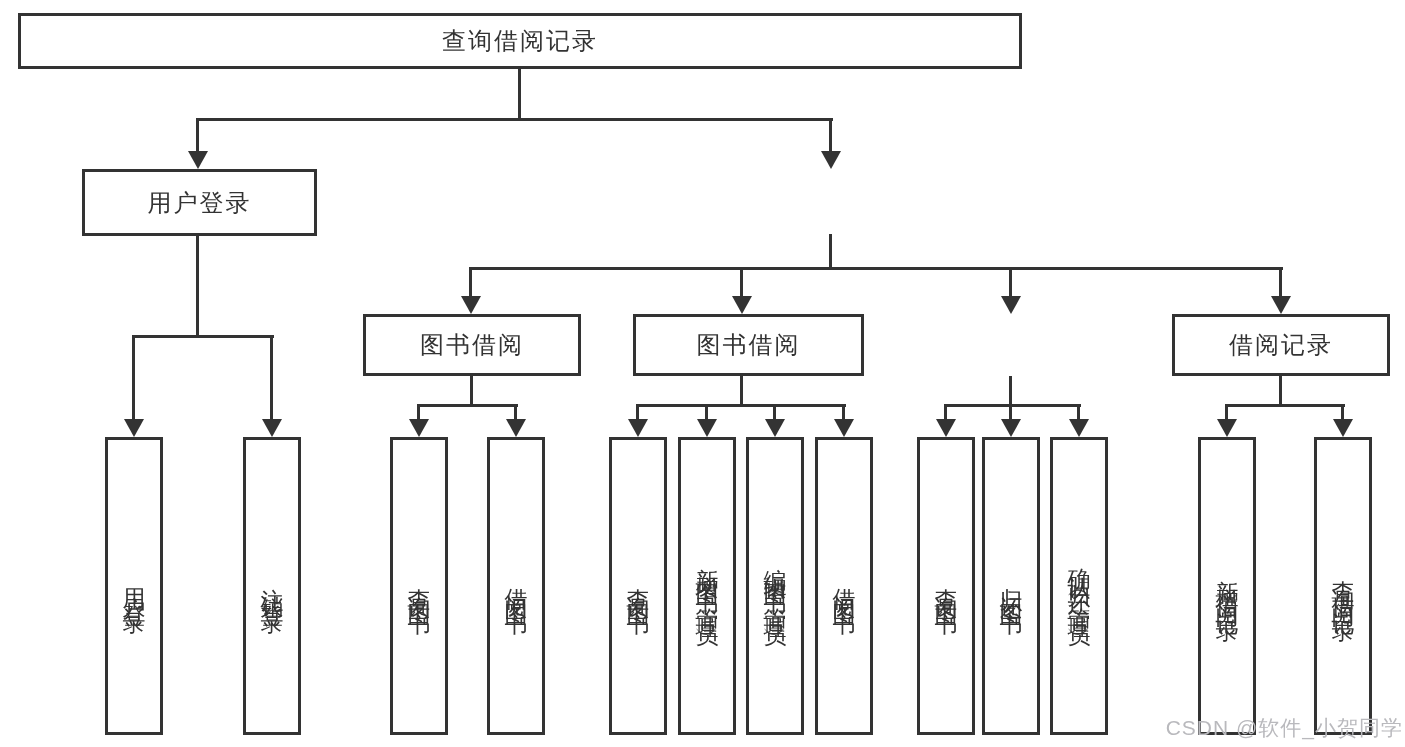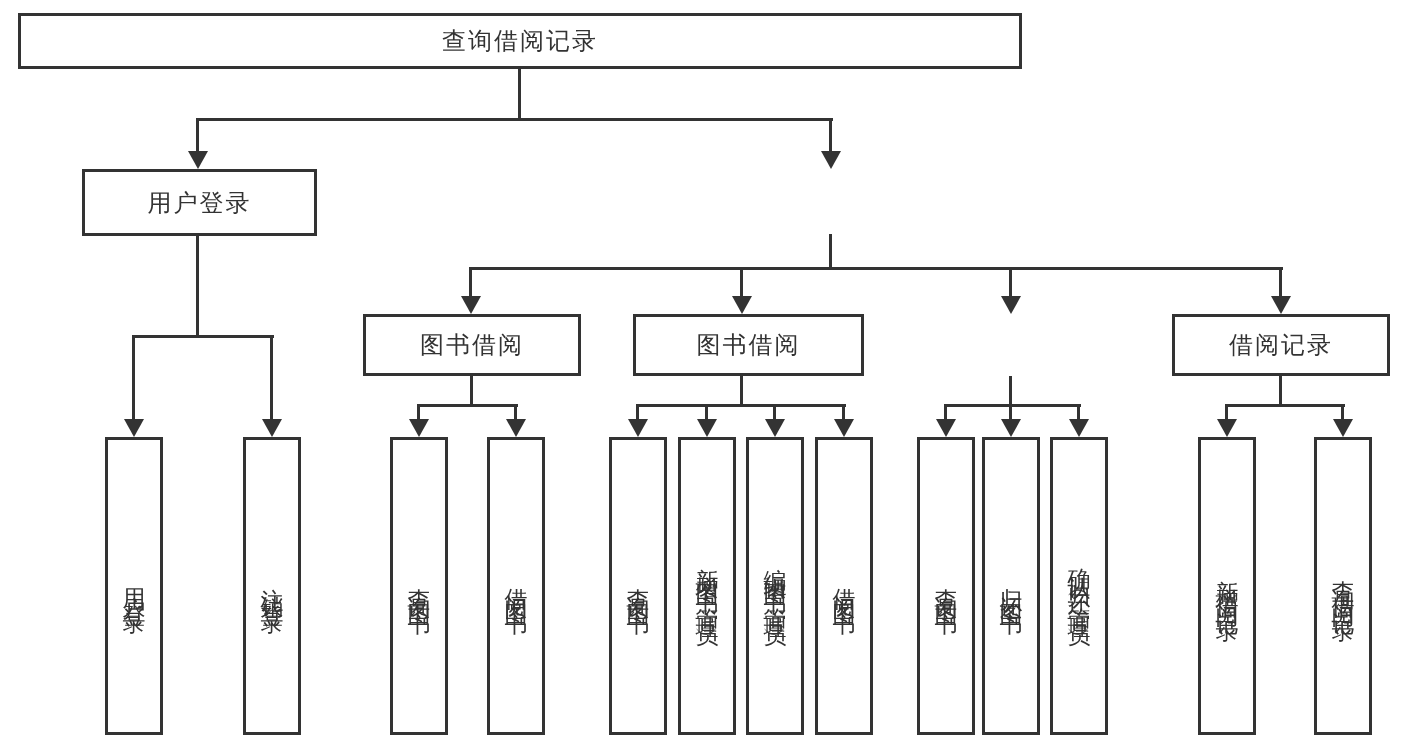--- a/index.html
+++ b/index.html
@@ -176,14 +176,15 @@
     <span class="vtext">确认归还（管理员）</span>
   </div>
 
   <div class="box vbox" style="left:1198px;top:437px;width:58px;height:298px">
     <span class="vtext">新增借阅记录</span>
   </div>
   <div class="box vbox" style="left:1314px;top:437px;width:58px;height:298px">
     <span class="vtext">查询借阅记录</span>
   </div>
 
+  <div class="watermark">CSDN @软件_小贺同学</div>
 
 </div>
 
 </body></html>

